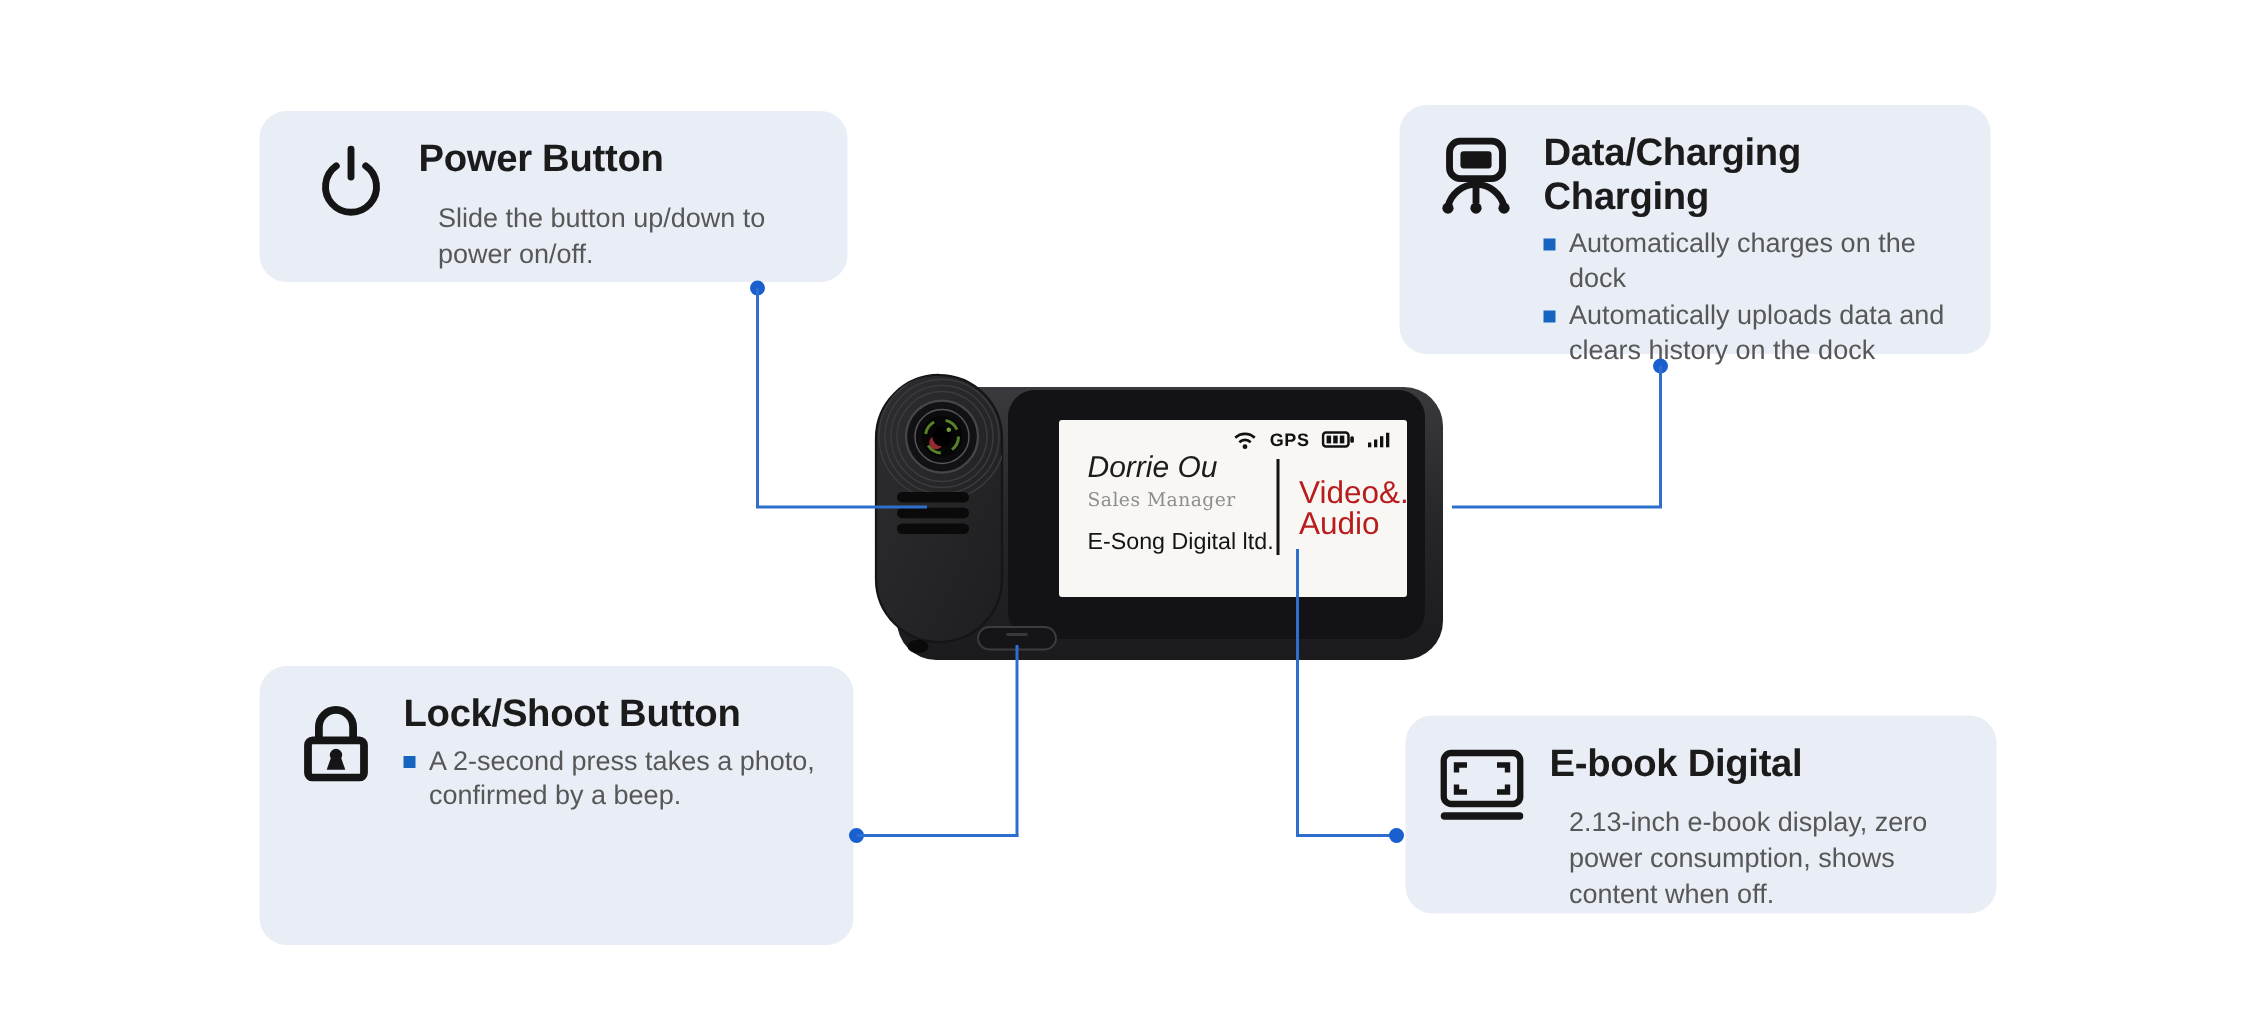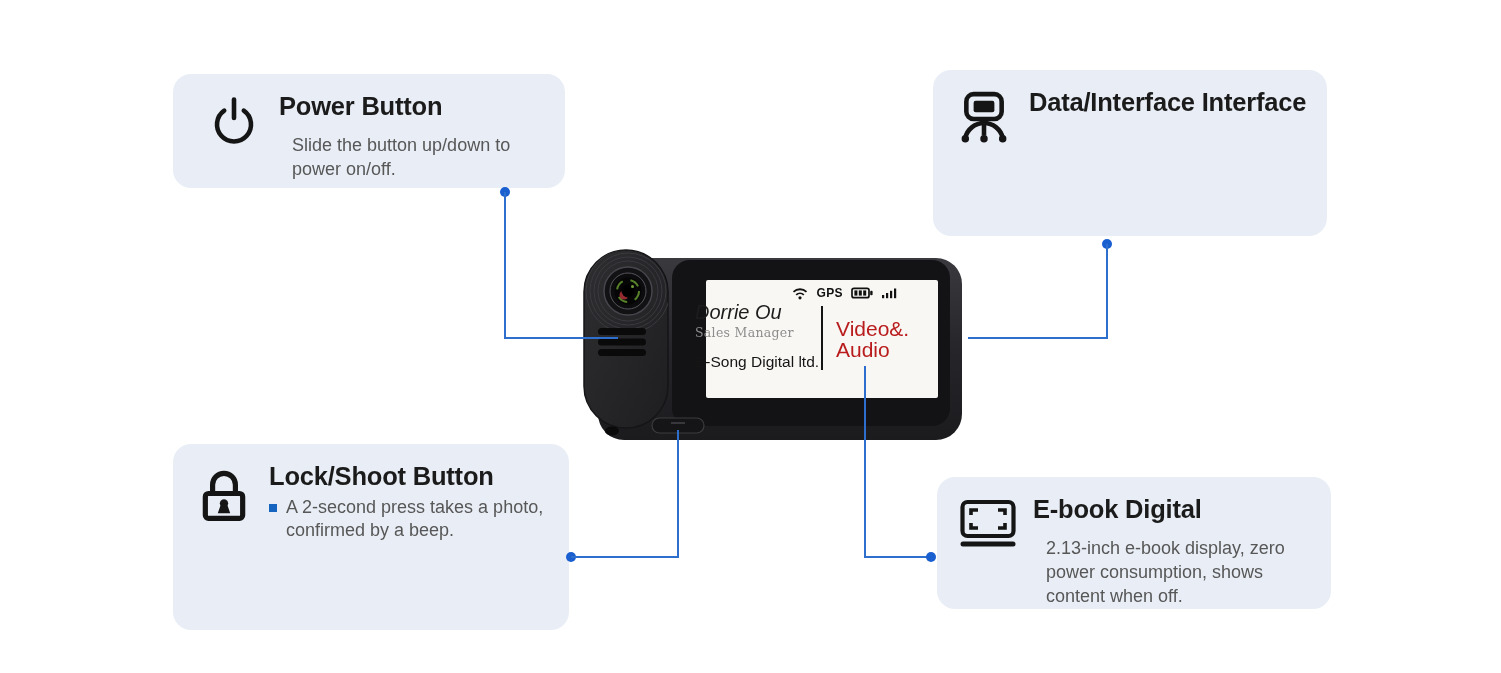--- a/index.html
+++ b/index.html
@@ -18,21 +18,21 @@
   .card-desc{margin:13px;font-size:18px;line-height:1.32;color:#575757;}
   .card-bullets{list-style:none;margin:2px 0 0;padding:0;font-size:18px;line-height:1.3;color:#575757;}
   .card-bullets li{display:flex;gap:9px;margin:0 0 1px;}
   .bullet-sq{flex:0 0 8px;width:8px;height:8px;background:#1565c0;margin-top:8px;}
   
   .cl{position:absolute;background:#2e6fce;}
   .cdot{position:absolute;width:10px;height:10px;border-radius:50%;background:#1a5fd0;}
   
   .device-svg{position:absolute;left:575px;top:242px;}
   .screen{
-    position:absolute;left:680px;top:280px;width:224px;height:118px;
+    position:absolute;left:710px;top:280px;width:224px;height:118px;
     color:#1d1d1d;
   }
   .status-row{position:absolute;top:6px;right:7px;display:flex;align-items:center;gap:8px;}
   .gps-label{font-size:12px;font-weight:bold;color:#111;letter-spacing:.4px;}
   .owner-name{position:absolute;left:15px;top:21px;font-size:20px;color:#1c1c1c;font-style:italic;}
   .owner-role{position:absolute;left:15px;top:45px;font-size:12.5px;color:#8d8d8d;font-family:"DejaVu Serif",serif;letter-spacing:.3px;}
   .company{position:absolute;left:15px;top:73px;font-size:15.5px;color:#151515;}
   .screen-divider{position:absolute;left:141px;top:26px;width:2px;height:64px;background:#141414;}
   .mode-text{position:absolute;left:156px;top:38px;font-size:21px;line-height:21px;color:#b91c1c;}
 </style>
@@ -60,21 +60,31 @@
         <rect x="9" y="3" width="34" height="24" rx="7" stroke="#151515" stroke-width="4.4"></rect>
         <rect x="16" y="9.5" width="20" height="11" rx="2" fill="#151515"></rect>
         <line x1="26" y1="27" x2="26" y2="43" stroke="#151515" stroke-width="4.4"></line>
         <path d="M8 45 A18.5 18.5 0 0 1 44 45" stroke="#151515" stroke-width="4.4"></path>
         <circle cx="8" cy="46" r="3.6" fill="#151515"></circle>
         <circle cx="26" cy="46" r="3.6" fill="#151515"></circle>
         <circle cx="44" cy="46" r="3.6" fill="#151515"></circle>
       </svg>
     </div>
     <div class="card-text">
-      <h2 class="card-title">Data/Interface Interface</h2>
+      <h2 class="card-title">Data/Charging Charging</h2>
+      <ul class="card-bullets">
+        <li>
+          <span class="bullet-sq"></span>
+          <span>Automatically charges on the dock</span>
+        </li>
+        <li>
+          <span class="bullet-sq"></span>
+          <span>Automatically uploads data and clears history on the dock</span>
+        </li>
+      </ul>
     </div>
   </section>
 
   <section class="card" style="left:173px;top:444px;width:396px;height:186px;">
     <div class="card-icon">
       <svg width="54" height="56" viewBox="0 0 52 54" fill="none">
         <path d="M15 28 V19 a11 11 0 0 1 22 0 v9" stroke="#151515" stroke-width="5"></path>
         <rect x="8" y="27.5" width="36" height="24" rx="3" stroke="#151515" stroke-width="5"></rect>
         <circle cx="26" cy="37" r="4" fill="#151515"></circle>
         <path d="M23.7 36 L20 46.5 H32 L28.3 36 Z" fill="#151515"></path>

